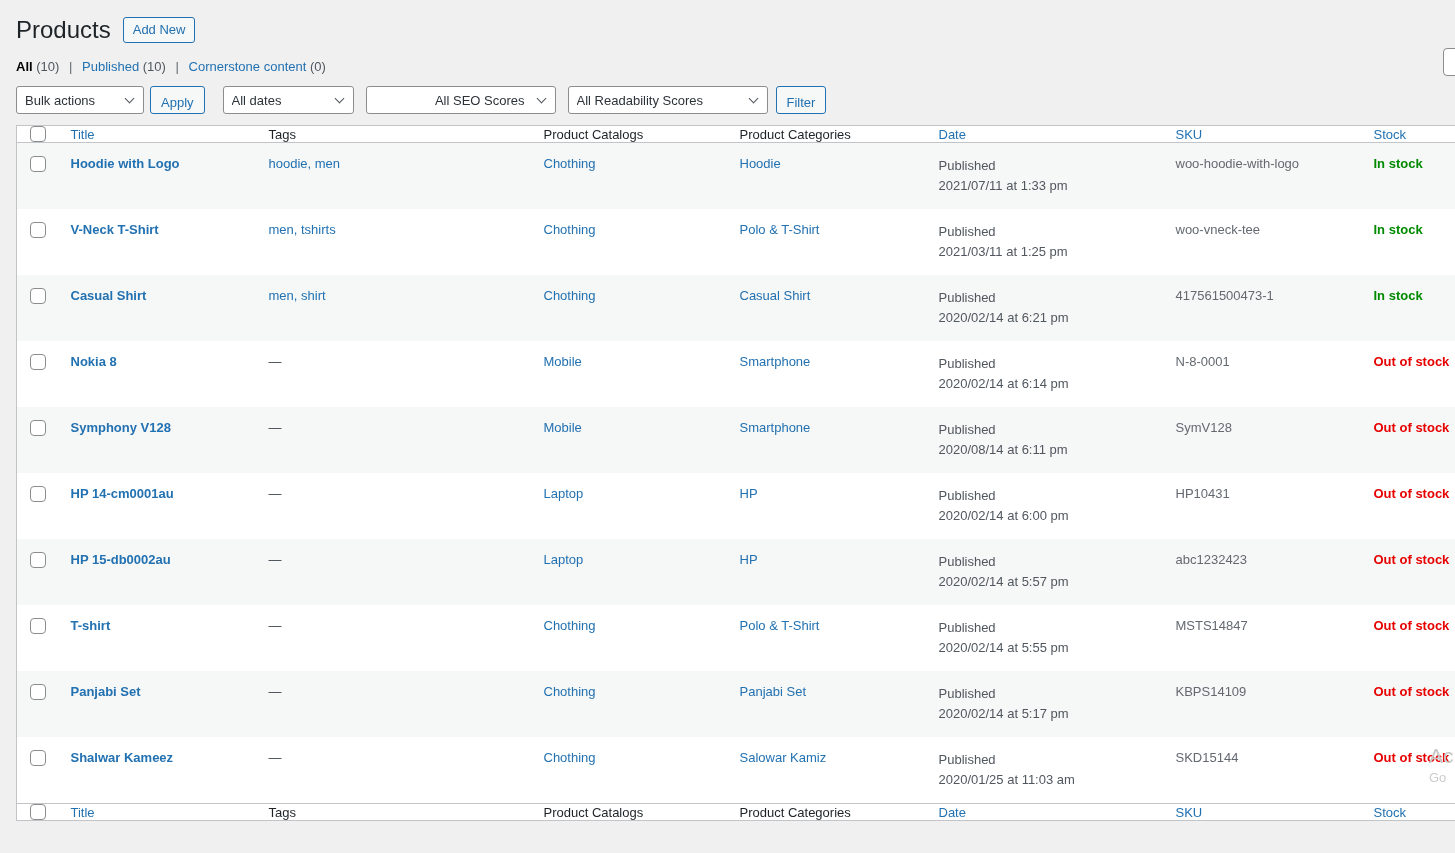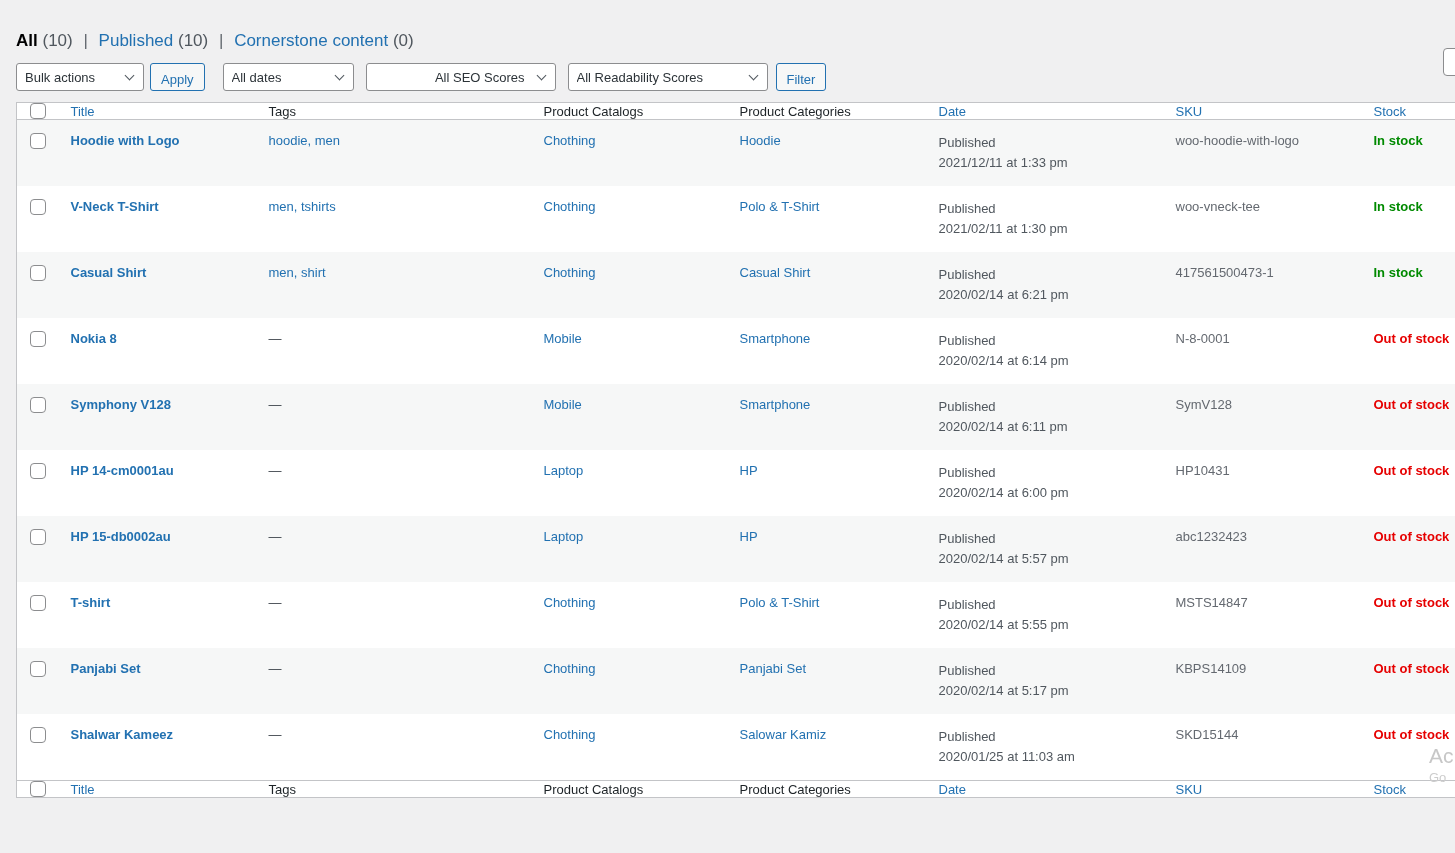--- a/index.html
+++ b/index.html
@@ -20,21 +20,21 @@
     display: inline-block;
   }
   .page-title-action {
     margin-left: 12px; display: inline-block; text-decoration: none;
     padding: 4px 9px; font-size: 13px; line-height: 16px;
     color: #2271b1; border: 1px solid #2271b1; border-radius: 3px;
     background: #f6f7f7; cursor: pointer;
   }
 
   
-  .subsubsub { list-style: none; margin-top: 15px; font-size: 17px; color: #646970; }
+  .subsubsub { list-style: none; margin-top: 15px; font-size: 13px; color: #646970; }
   .subsubsub li { display: inline; }
   .subsubsub a { text-decoration: none; color: #2271b1; }
   .subsubsub .current-view { color: #000; font-weight: 700; }
   .subsubsub .count { color: #50575e; font-weight: 400; }
   .subsubsub .sep { color: #646970; margin: 0 6px; }
 
   
   .tablenav { margin-top: 12px; display: flex; align-items: center; }
   .select-wrap { position: relative; display: inline-block; }
   .select-wrap select {
@@ -98,20 +98,24 @@
   
   .watermark { position: absolute; left: 1429px; top: 743px; color: #c7c7c7; }
   .watermark .wm1 { font-size: 21px; line-height: 26px; }
   .watermark .wm2 { font-size: 13px; line-height: 18px; color: #cccccc; }
 </style>
 </head>
 <body>
 
 <div class="wrap">
 
+  <div class="page-header">
+    <h1 class="page-title">Products</h1>
+    <a class="page-title-action">Add New</a>
+  </div>
 
   <ul class="subsubsub">
     <li><span class="current-view">All</span> <span class="count">(10)</span></li>
     <li><span class="sep">|</span></li>
     <li><a>Published</a> <span class="count">(10)</span></li>
     <li><span class="sep">|</span></li>
     <li><a>Cornerstone content</a> <span class="count">(0)</span></li>
   </ul>
 
   <div class="tablenav top">
@@ -159,32 +163,32 @@
       </tr>
     </thead>
     <tbody>
         <tr class="alternate">
     <th class="check-column"><input type="checkbox" class="cb" style=""></th>
     <td><a class="row-title">Hoodie with Logo</a></td>
     <td><span class="tags-links">hoodie, men</span></td>
     <td><a class="taxo-link">Chothing</a></td>
     <td><a class="taxo-link">Hoodie</a></td>
     <td class="col-date"><span class="pub">Published</span><br>
-        <span class="date">2021/12/11 at 1:33 pm</span></td>
+        <span class="date">2021/07/11 at 1:33 pm</span></td>
     <td class="col-sku">woo-hoodie-with-logo</td>
     <td><span class="stock-status instock">In stock</span></td>
   </tr>
         <tr>
     <th class="check-column"><input type="checkbox" class="cb" style=""></th>
     <td><a class="row-title">V-Neck T-Shirt</a></td>
     <td><span class="tags-links">men, tshirts</span></td>
     <td><a class="taxo-link">Chothing</a></td>
     <td><a class="taxo-link">Polo &amp; T-Shirt</a></td>
     <td class="col-date"><span class="pub">Published</span><br>
-        <span class="date">2021/02/11 at 1:30 pm</span></td>
+        <span class="date">2021/03/11 at 1:25 pm</span></td>
     <td class="col-sku">woo-vneck-tee</td>
     <td><span class="stock-status instock">In stock</span></td>
   </tr>
         <tr class="alternate">
     <th class="check-column"><input type="checkbox" class="cb" style=""></th>
     <td><a class="row-title">Casual Shirt</a></td>
     <td><span class="tags-links">men, shirt</span></td>
     <td><a class="taxo-link">Chothing</a></td>
     <td><a class="taxo-link">Casual Shirt</a></td>
     <td class="col-date"><span class="pub">Published</span><br>
@@ -203,21 +207,21 @@
     <td class="col-sku">N-8-0001</td>
     <td><span class="stock-status outofstock">Out of stock</span></td>
   </tr>
         <tr class="alternate">
     <th class="check-column"><input type="checkbox" class="cb" style=""></th>
     <td><a class="row-title">Symphony V128</a></td>
     <td><span class="tags-links dash">—</span></td>
     <td><a class="taxo-link">Mobile</a></td>
     <td><a class="taxo-link">Smartphone</a></td>
     <td class="col-date"><span class="pub">Published</span><br>
-        <span class="date">2020/02/14 at 6:11 pm</span></td>
+        <span class="date">2020/08/14 at 6:11 pm</span></td>
     <td class="col-sku">SymV128</td>
     <td><span class="stock-status outofstock">Out of stock</span></td>
   </tr>
         <tr>
     <th class="check-column"><input type="checkbox" class="cb" style=""></th>
     <td><a class="row-title">HP 14-cm0001au</a></td>
     <td><span class="tags-links dash">—</span></td>
     <td><a class="taxo-link">Laptop</a></td>
     <td><a class="taxo-link">HP</a></td>
     <td class="col-date"><span class="pub">Published</span><br>

